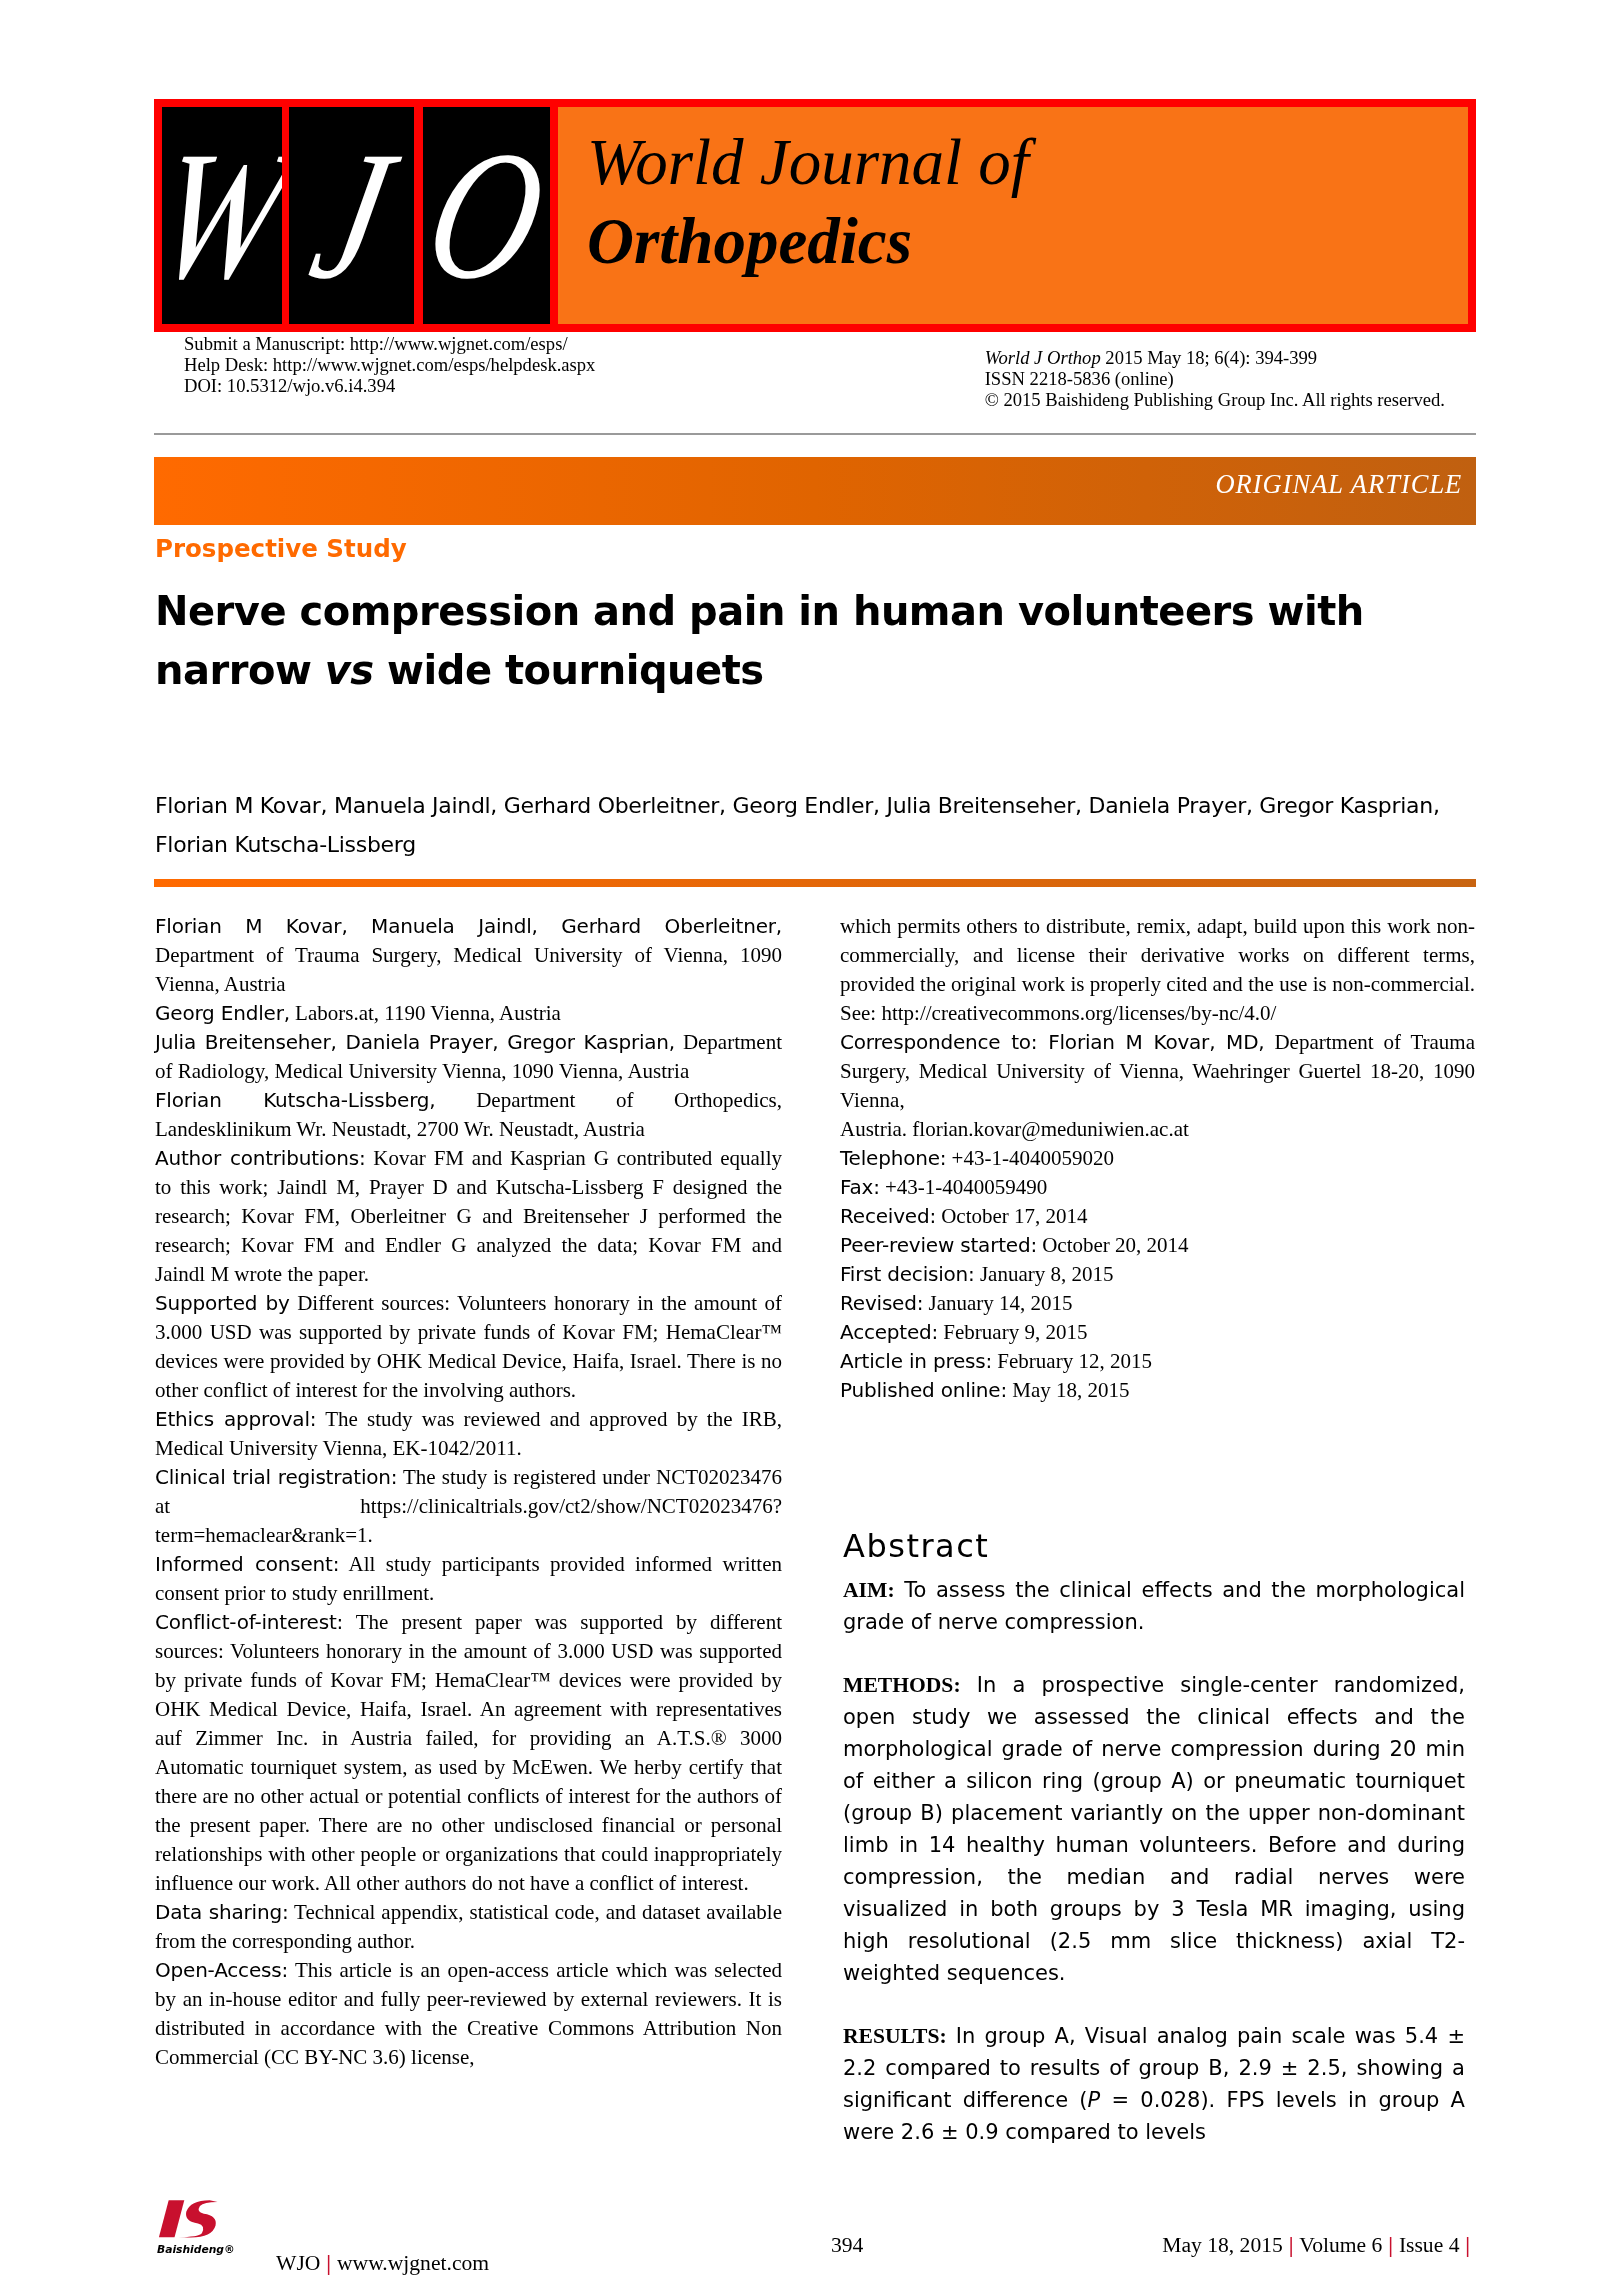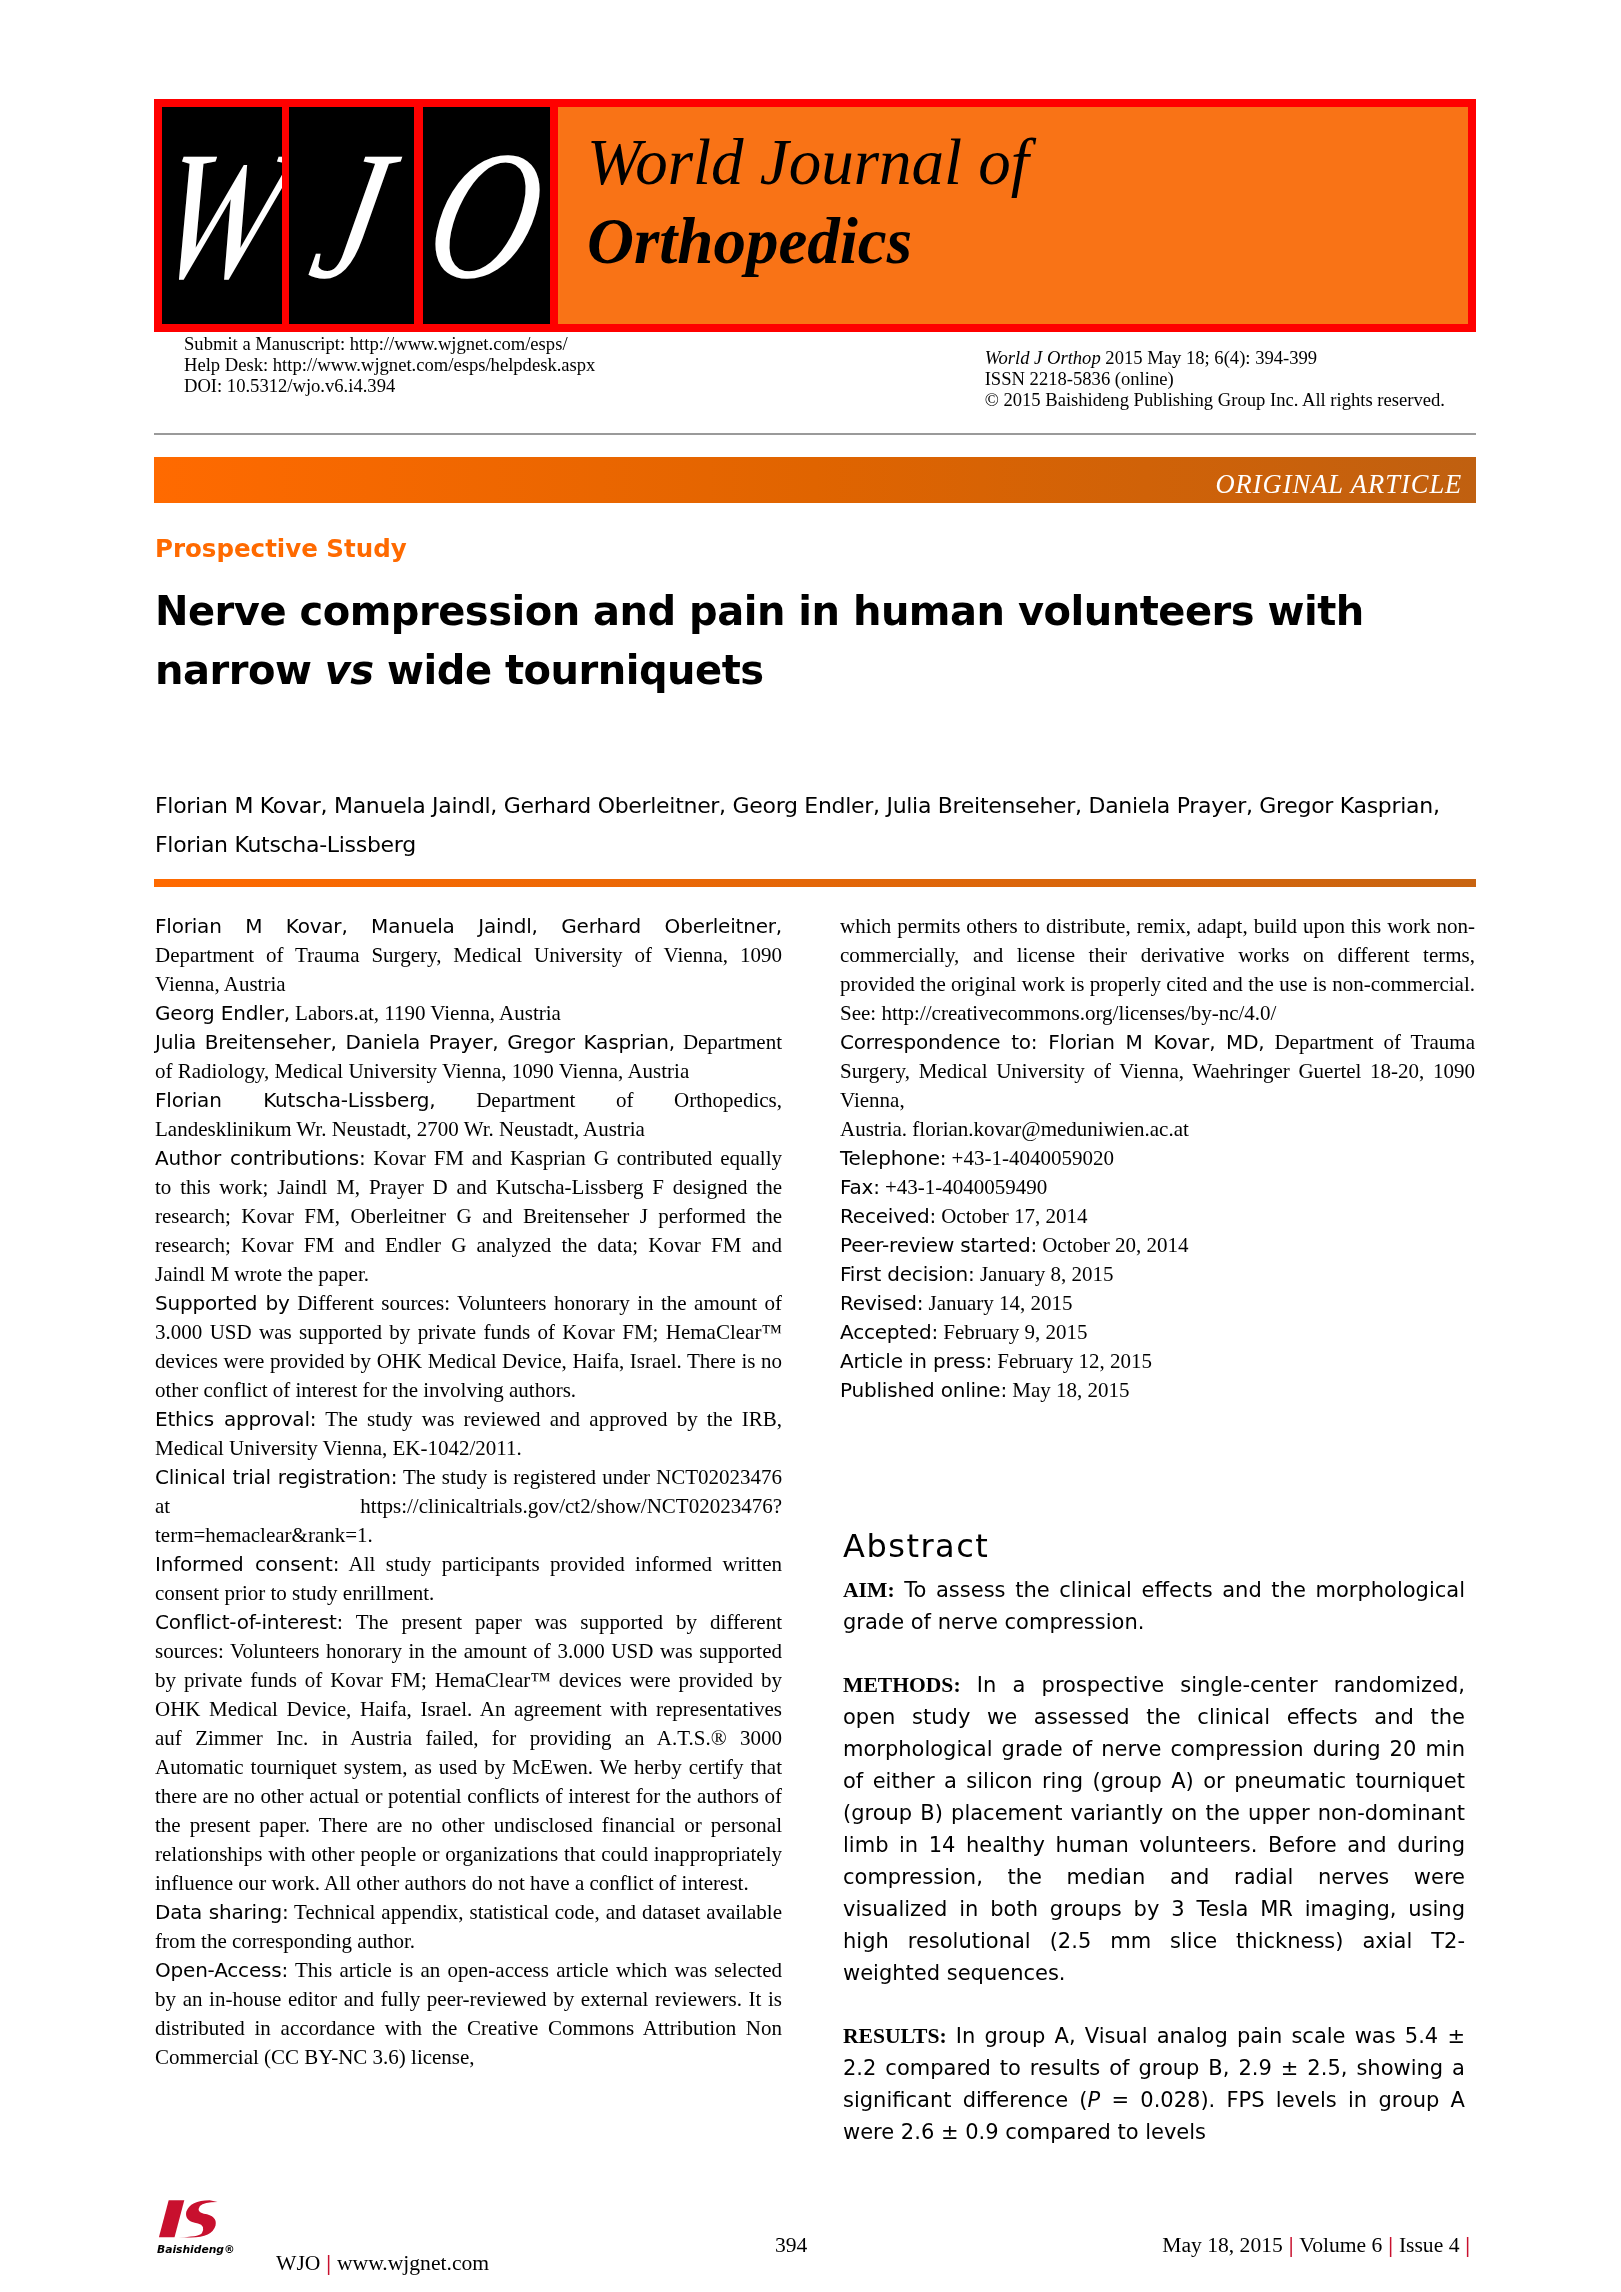--- a/index.html
+++ b/index.html
@@ -18,21 +18,21 @@
   .mast-t2 { position: absolute; left: 29px; top: 102px; font-family: "Liberation Serif", serif; font-style: italic; font-weight: bold; font-size: 65px; line-height: 1; }
 
   
   .hinfo { font-family: "Liberation Serif", serif; font-size: 18.6px; line-height: 21px; }
   .hinfo-left { left: 184px; top: 333px; }
   .hinfo-right { right: 176px; top: 347px; text-align: left; }
   .hinfo .it { font-style: italic; }
   .gray-rule { left: 154px; top: 433px; width: 1322px; height: 2px; background: #9a9a9a; }
 
   
-  .banner { left: 154px; top: 457px; width: 1322px; height: 46px; background: linear-gradient(to right, #ff6a00, #e06400 50%, #c06010); }
+  .banner { left: 154px; top: 457px; width: 1322px; height: 68px; background: linear-gradient(to right, #ff6a00, #e06400 50%, #c06010); }
   .banner-text { position: absolute; right: 13.7px; top: 11.8px; color: #fff; font-family: "Liberation Serif", serif; font-style: italic; font-size: 26.5px; letter-spacing: 1px; }
 
   .category { left: 155px; top: 534px; color: #ff6a00; font-family: "DejaVu Sans", sans-serif; font-weight: bold; font-size: 24.5px; }
 
   .title { left: 155px; top: 582px; width: 1313px; font-family: "DejaVu Sans", sans-serif; font-weight: bold; font-size: 40px; line-height: 59px; letter-spacing: -0.5px; }
   .title i { font-style: italic; margin-top: 28px; }
 
   .authors { left: 155px; top: 786px; width: 1313px; font-family: "DejaVu Sans", sans-serif; font-size: 22px; line-height: 39px; letter-spacing: -0.3px; }
 
   .orange-rule { left: 154px; top: 879px; width: 1322px; height: 7.8px; background: linear-gradient(to right, #ff6a00, #c86410); }
@@ -47,21 +47,21 @@
   .abstract-h { left: 843px; top: 1527px; font-family: "DejaVu Sans", sans-serif; font-size: 32px; letter-spacing: 1.5px; font-weight: normal; }
   .abs-body { left: 843px; top: 1574px; width: 632px; font-family: "DejaVu Sans", sans-serif; font-size: 21px; line-height: 32px; text-align: justify; }
   .abs-body p { margin: 0 10px 31px 0; }
   .abs-body .hd { font-family: "Liberation Serif", serif; font-weight: bold; font-size: 21.6px; }
   .abs-body i { font-style: italic; }
 
   
   .foot-logo { left: 155px; top: 2198px; width: 84px; height: 59px; }
   .foot { top: 2233px; font-family: "Liberation Serif", serif; font-size: 21.6px; }
   .foot-left { left: 276px; margin-top: 18px; }
-  .foot-center { left: 775px; }
+  .foot-center { left: 831px; }
   .foot-right { right: 145px; }
   .bar { color: #c8102e; font-weight: bold; margin: 0 5.9px; }
 </style>
 </head>
 <body>
 
 <div class="abs masthead">
   <div class="lbox lbox1">
       <span>W</span>
     </div>

